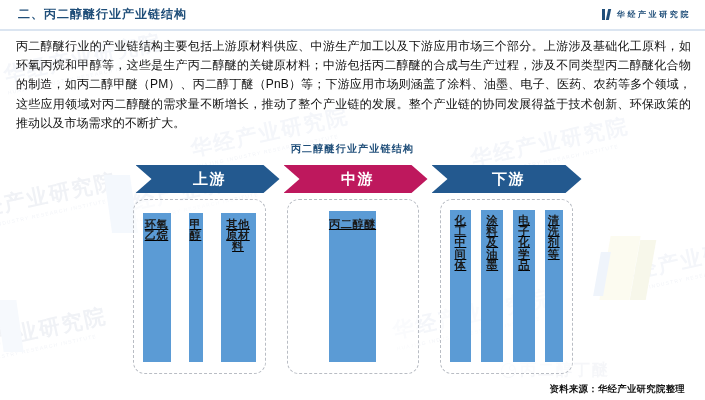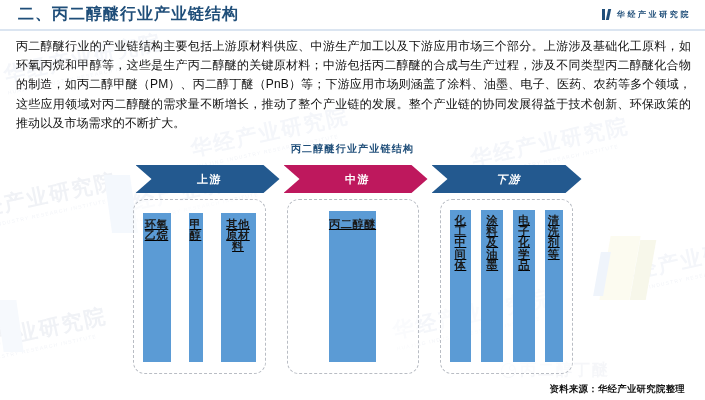--- a/index.html
+++ b/index.html
@@ -39,21 +39,21 @@
     position:relative;z-index:3;
     height:31px;
     border-bottom:2px solid #dbe5f1;
     display:flex;align-items:center;justify-content:space-between;
     padding:0 14px 0 18px;
     box-sizing:border-box;
     background:transparent;
   }
   .header-title{
     color:#1f4e79;
-    font-size:16px;
+    font-size:12px;
     font-weight:700;
     letter-spacing:1px;
     white-space:nowrap;
   }
   .brand{display:flex;align-items:center;gap:5px;}
   .brand-mark{display:inline-block;width:10px;height:11px;position:relative;}
   .brand-mark i{position:absolute;top:0;width:3px;height:11px;background:#1f4e79;display:block;}
   .brand-mark i.a{left:0;}
   .brand-mark i.b{left:5px;transform:skewX(-12deg);}
   .brand-text{
@@ -90,30 +90,30 @@
     width:434px;
     height:28px;
     display:flex;
     align-items:stretch;
     gap:4px;
   }
   .chev{
     position:relative;
     background:#235a92;
     color:#ffffff;
-    font-size:11px;
+    font-size:15px;
     font-weight:700;
     letter-spacing:1.5px;
     display:flex;align-items:center;justify-content:center;
     clip-path:polygon(0 0, calc(100% - 16px) 0, 100% 50%, calc(100% - 16px) 100%, 0 100%, 16px 50%);
     padding-left:4px;
   }
   .chev.c1{flex:0 0 140px;background:#23598f;}
   .chev.c2{flex:0 0 140px;background:#be185d;}
-  .chev.c3{flex:0 0 146px;background:#23598f;font-style:italic;}
+  .chev.c3{flex:0 0 146px;background:#23598f;}
 
   
   .panels{
     position:relative;z-index:3;
     margin:6px auto 0 auto;
     width:440px;
     height:175px;
     display:flex;
     justify-content:space-between;
   }

